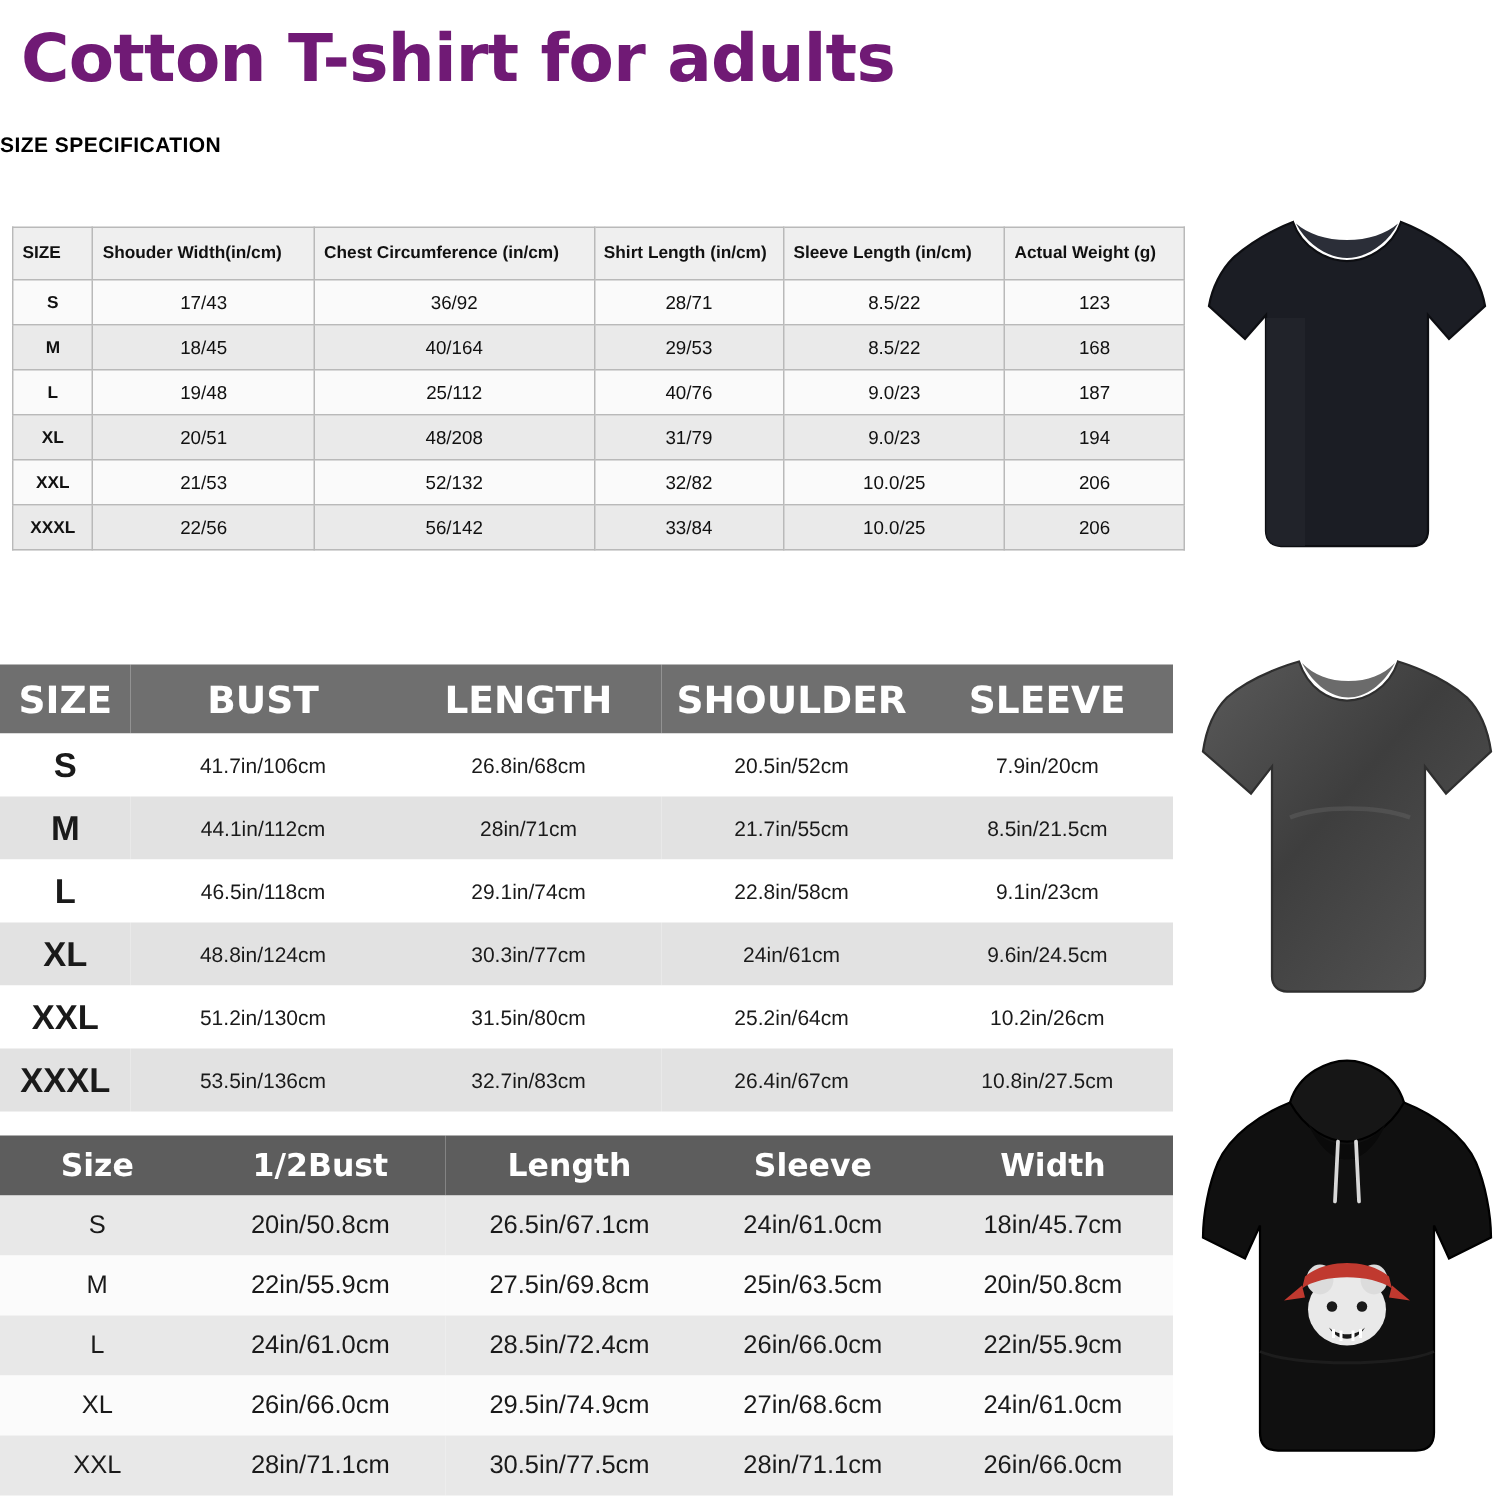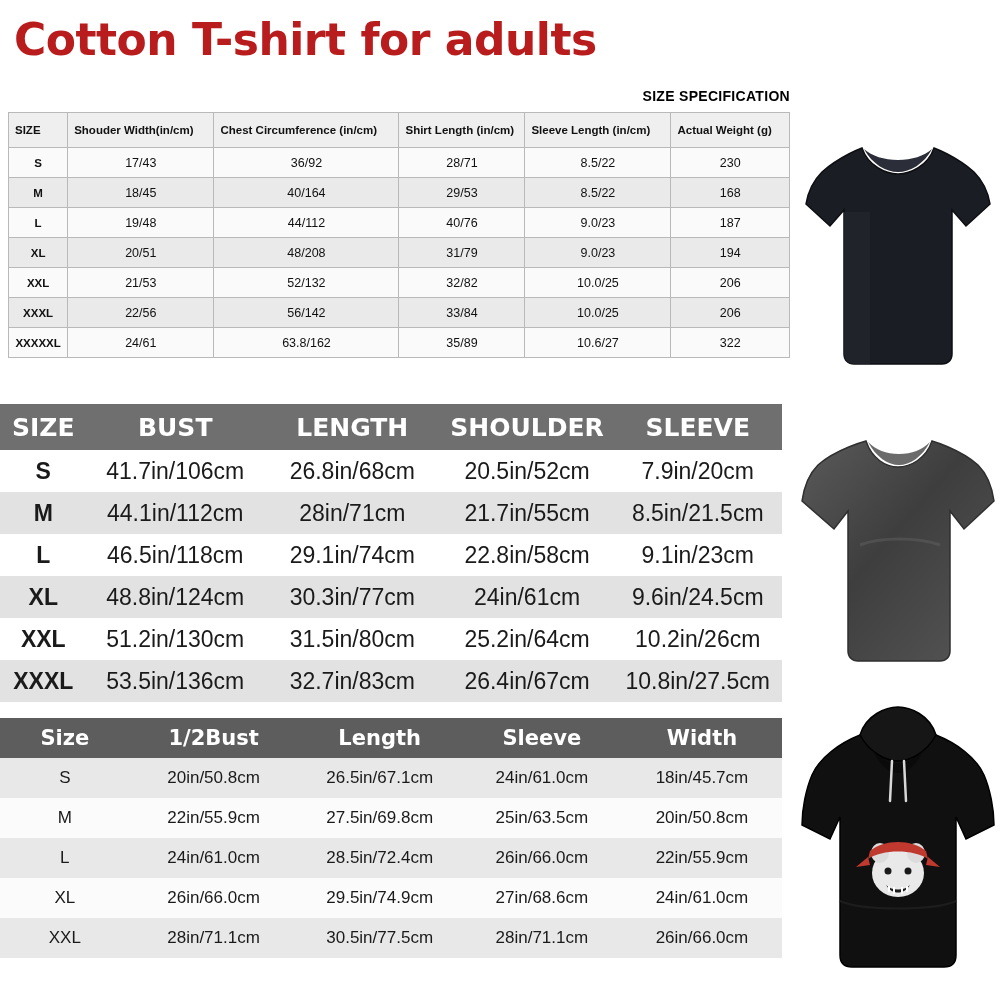--- a/index.html
+++ b/index.html
@@ -11,31 +11,31 @@
     overflow:hidden;
     position:relative;
   }
   .page{position:relative;width:1000px;height:1000px;}
 
   
   .title{
     position:absolute;left:14px;top:14px;
     font-size:44px;font-weight:bold;letter-spacing:-0.5px;
     font-family:"DejaVu Sans","Liberation Sans",sans-serif;
-    color:#b91c1c;
+    color:#701a75;
     white-space:nowrap;
   }
 
   
   .t1-caption{
-    position:absolute;left:0;top:88px;width:790px;text-align:right;
+    position:absolute;left:0;top:88px;width:790px;text-align:left;
     font-size:14px;font-weight:bold;color:#000;
     letter-spacing:0.3px;
   }
-  table{border-collapse:collapse;}
+  table{border-collapse:collapse;margin-top:39px;}
 
   .tbl1{
     position:absolute;left:8px;top:112px;width:782px;
     font-size:12.5px;
   }
   .tbl1 th,.tbl1 td{
     border:1px solid #b9b9b9;
     padding:4px 4px;
     text-align:center;
     white-space:nowrap;
@@ -57,21 +57,21 @@
     position:absolute;left:0px;top:404px;width:782px;
     font-size:19px;
   }
   .tbl2 th{
     background:#6f6f6f;color:#ffffff;
     font-weight:bold;font-size:25px;
     height:44px;
     font-family:"DejaVu Sans","Liberation Sans",sans-serif;
   }
   .tbl2 td{
-    text-align:center;height:40px;color:#1a1a1a;font-size:23px;
+    text-align:center;height:40px;color:#1a1a1a;font-size:14px;
   }
   .tbl2 td.sz{font-weight:bold;font-size:23px;}
   .tbl2 tbody tr:nth-child(odd){background:#ffffff;}
   .tbl2 tbody tr:nth-child(even){background:#e2e2e2;}
   .tbl2 th,.tbl2 td{text-align:center;}
 
   
   .tbl3{
     position:absolute;left:0px;top:718px;width:782px;
     font-size:17px;
@@ -115,34 +115,34 @@
         <th class="left" style="width:118px">Actual Weight (g)</th>
       </tr>
     </thead>
     <tbody>
       <tr>
         <td class="sz">S</td>
         <td>17/43</td>
         <td>36/92</td>
         <td>28/71</td>
         <td>8.5/22</td>
-        <td>230</td>
+        <td>123</td>
       </tr>
       <tr>
         <td class="sz">M</td>
         <td>18/45</td>
         <td>40/164</td>
         <td>29/53</td>
         <td>8.5/22</td>
         <td>168</td>
       </tr>
       <tr>
         <td class="sz">L</td>
         <td>19/48</td>
-        <td>44/112</td>
+        <td>25/112</td>
         <td>40/76</td>
         <td>9.0/23</td>
         <td>187</td>
       </tr>
       <tr>
         <td class="sz">XL</td>
         <td>20/51</td>
         <td>48/208</td>
         <td>31/79</td>
         <td>9.0/23</td>
@@ -156,28 +156,20 @@
         <td>10.0/25</td>
         <td>206</td>
       </tr>
       <tr>
         <td class="sz">XXXL</td>
         <td>22/56</td>
         <td>56/142</td>
         <td>33/84</td>
         <td>10.0/25</td>
         <td>206</td>
-      </tr>
-      <tr>
-        <td class="sz">XXXXXL</td>
-        <td>24/61</td>
-        <td>63.8/162</td>
-        <td>35/89</td>
-        <td>10.6/27</td>
-        <td>322</td>
       </tr>
     </tbody>
   </table>
 
   <table class="tbl2">
     <thead>
       <tr>
         <th style="width:86px">SIZE</th>
         <th style="width:178px">BUST</th>
         <th style="width:178px">LENGTH</th>

